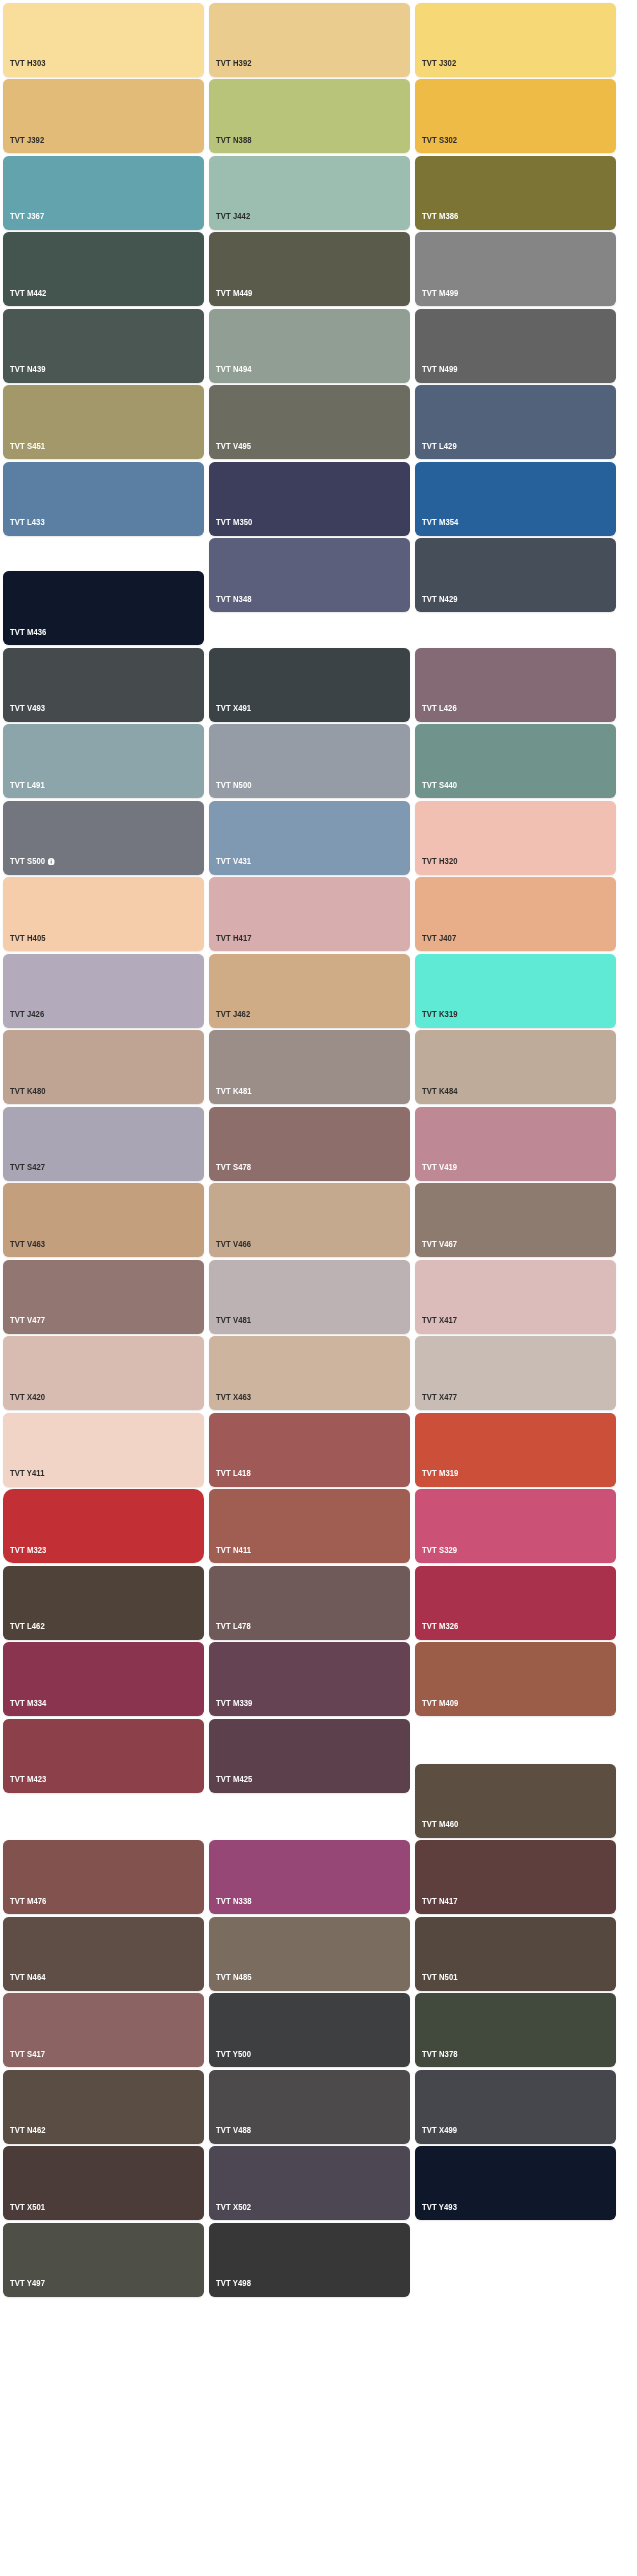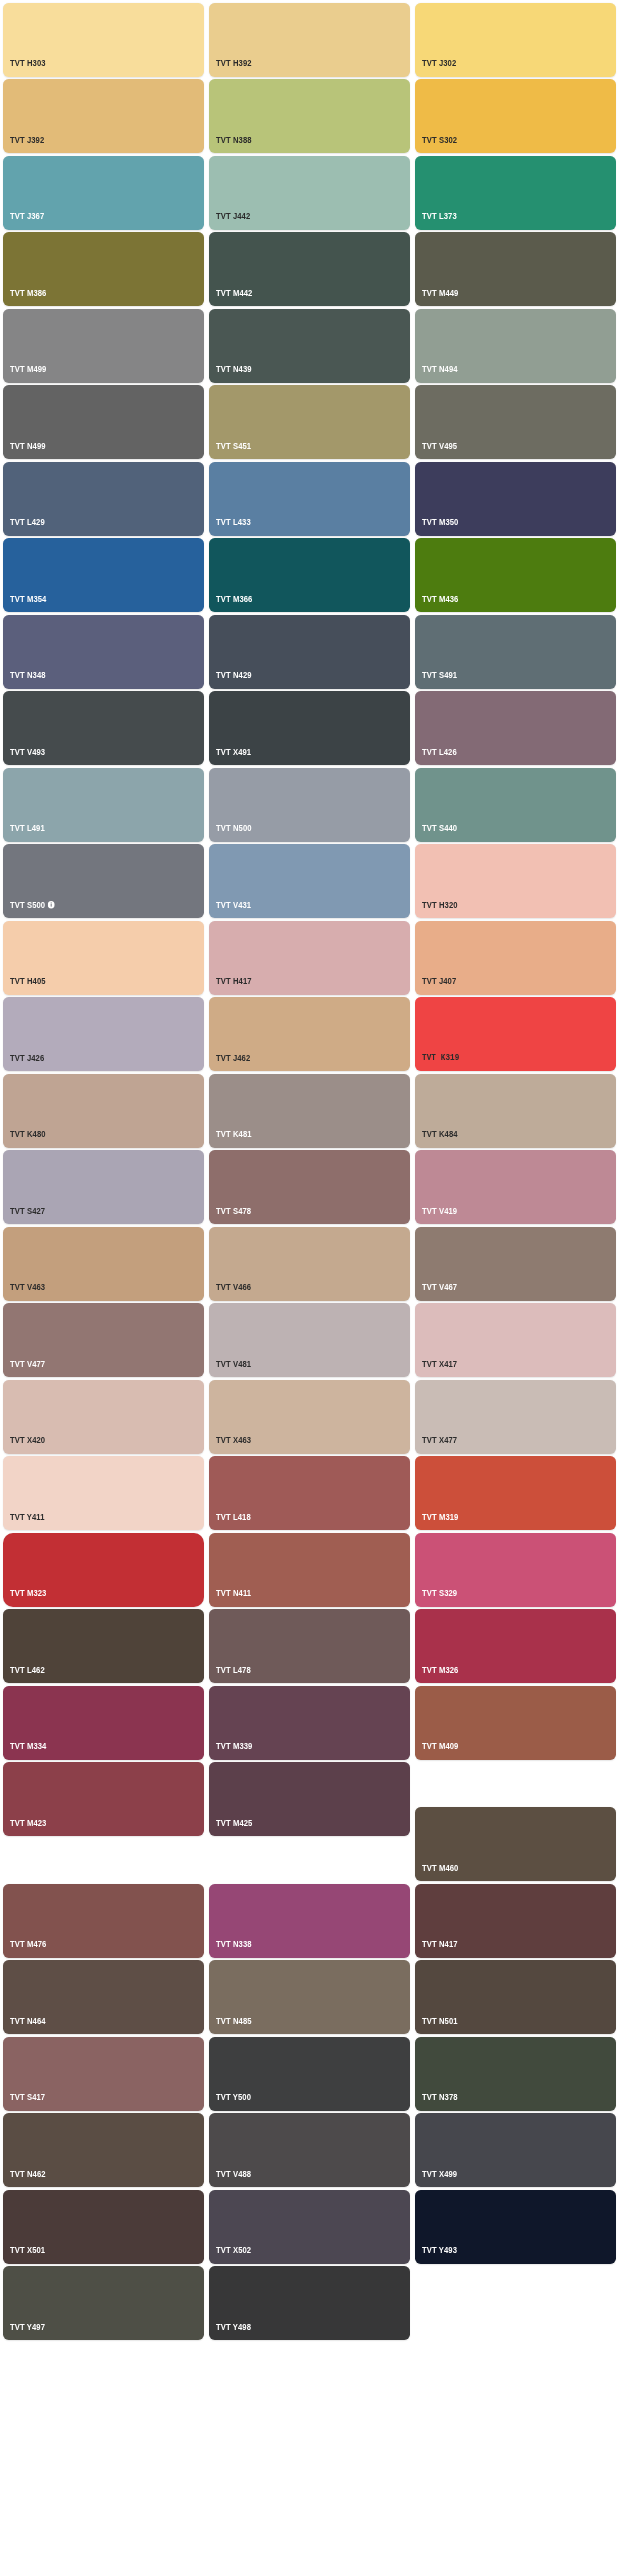--- a/index.html
+++ b/index.html
@@ -96,25 +96,20 @@
     <div class="swatch" style="background: rgb(98, 163, 173);">
       <div class="swatch-label light">
         <span>TVT J367</span>
       </div>
     </div>
     <div class="swatch" style="background: rgb(156, 190, 177);">
       <div class="swatch-label dark">
         <span>TVT J442</span>
       </div>
     </div>
-    <div class="swatch" style="background: rgb(37, 144, 112);">
-      <div class="swatch-label light">
-        <span>TVT L373</span>
-      </div>
-    </div>
     <div class="swatch" style="background: rgb(124, 116, 53);">
       <div class="swatch-label light">
         <span>TVT M386</span>
       </div>
     </div>
     <div class="swatch" style="background: rgb(68, 84, 78);">
       <div class="swatch-label light">
         <span>TVT M442</span>
       </div>
     </div>
@@ -166,43 +161,33 @@
     <div class="swatch" style="background: rgb(61, 61, 92);">
       <div class="swatch-label light">
         <span>TVT M350</span>
       </div>
     </div>
     <div class="swatch" style="background: rgb(38, 97, 156);">
       <div class="swatch-label light">
         <span>TVT M354</span>
       </div>
     </div>
-    <div class="swatch" style="background: rgb(17, 86, 92);">
-      <div class="swatch-label light">
-        <span>TVT M366</span>
-      </div>
-    </div>
-    <div class="swatch" style="background: #4d7c0f;">
+    <div class="swatch" style="background: #0f172a; margin-top: 33px;">
       <div class="swatch-label light">
         <span>TVT M436</span>
       </div>
     </div>
     <div class="swatch" style="background: rgb(91, 95, 124);">
       <div class="swatch-label light">
         <span>TVT N348</span>
       </div>
     </div>
     <div class="swatch" style="background: rgb(70, 78, 90);">
       <div class="swatch-label light">
         <span>TVT N429</span>
-      </div>
-    </div>
-    <div class="swatch" style="background: rgb(95, 110, 116);">
-      <div class="swatch-label light">
-        <span>TVT S491</span>
       </div>
     </div>
     <div class="swatch" style="background: rgb(69, 75, 77);">
       <div class="swatch-label light">
         <span>TVT V493</span>
       </div>
     </div>
     <div class="swatch" style="background: rgb(60, 67, 70);">
       <div class="swatch-label light">
         <span>TVT X491</span>
@@ -268,21 +253,21 @@
     <div class="swatch" style="background: rgb(179, 171, 187);">
       <div class="swatch-label dark">
         <span>TVT J426</span>
       </div>
     </div>
     <div class="swatch" style="background: rgb(207, 171, 134);">
       <div class="swatch-label dark">
         <span>TVT J462</span>
       </div>
     </div>
-    <div class="swatch" style="background: #ef4444; font-family: Liberation Mono, monospace;">
+    <div class="swatch" style="background: #5eead4;">
       <div class="swatch-label dark">
         <span>TVT K319</span>
       </div>
     </div>
     <div class="swatch" style="background: rgb(191, 164, 147);">
       <div class="swatch-label dark">
         <span>TVT K480</span>
       </div>
     </div>
     <div class="swatch" style="background: rgb(155, 142, 137);">

